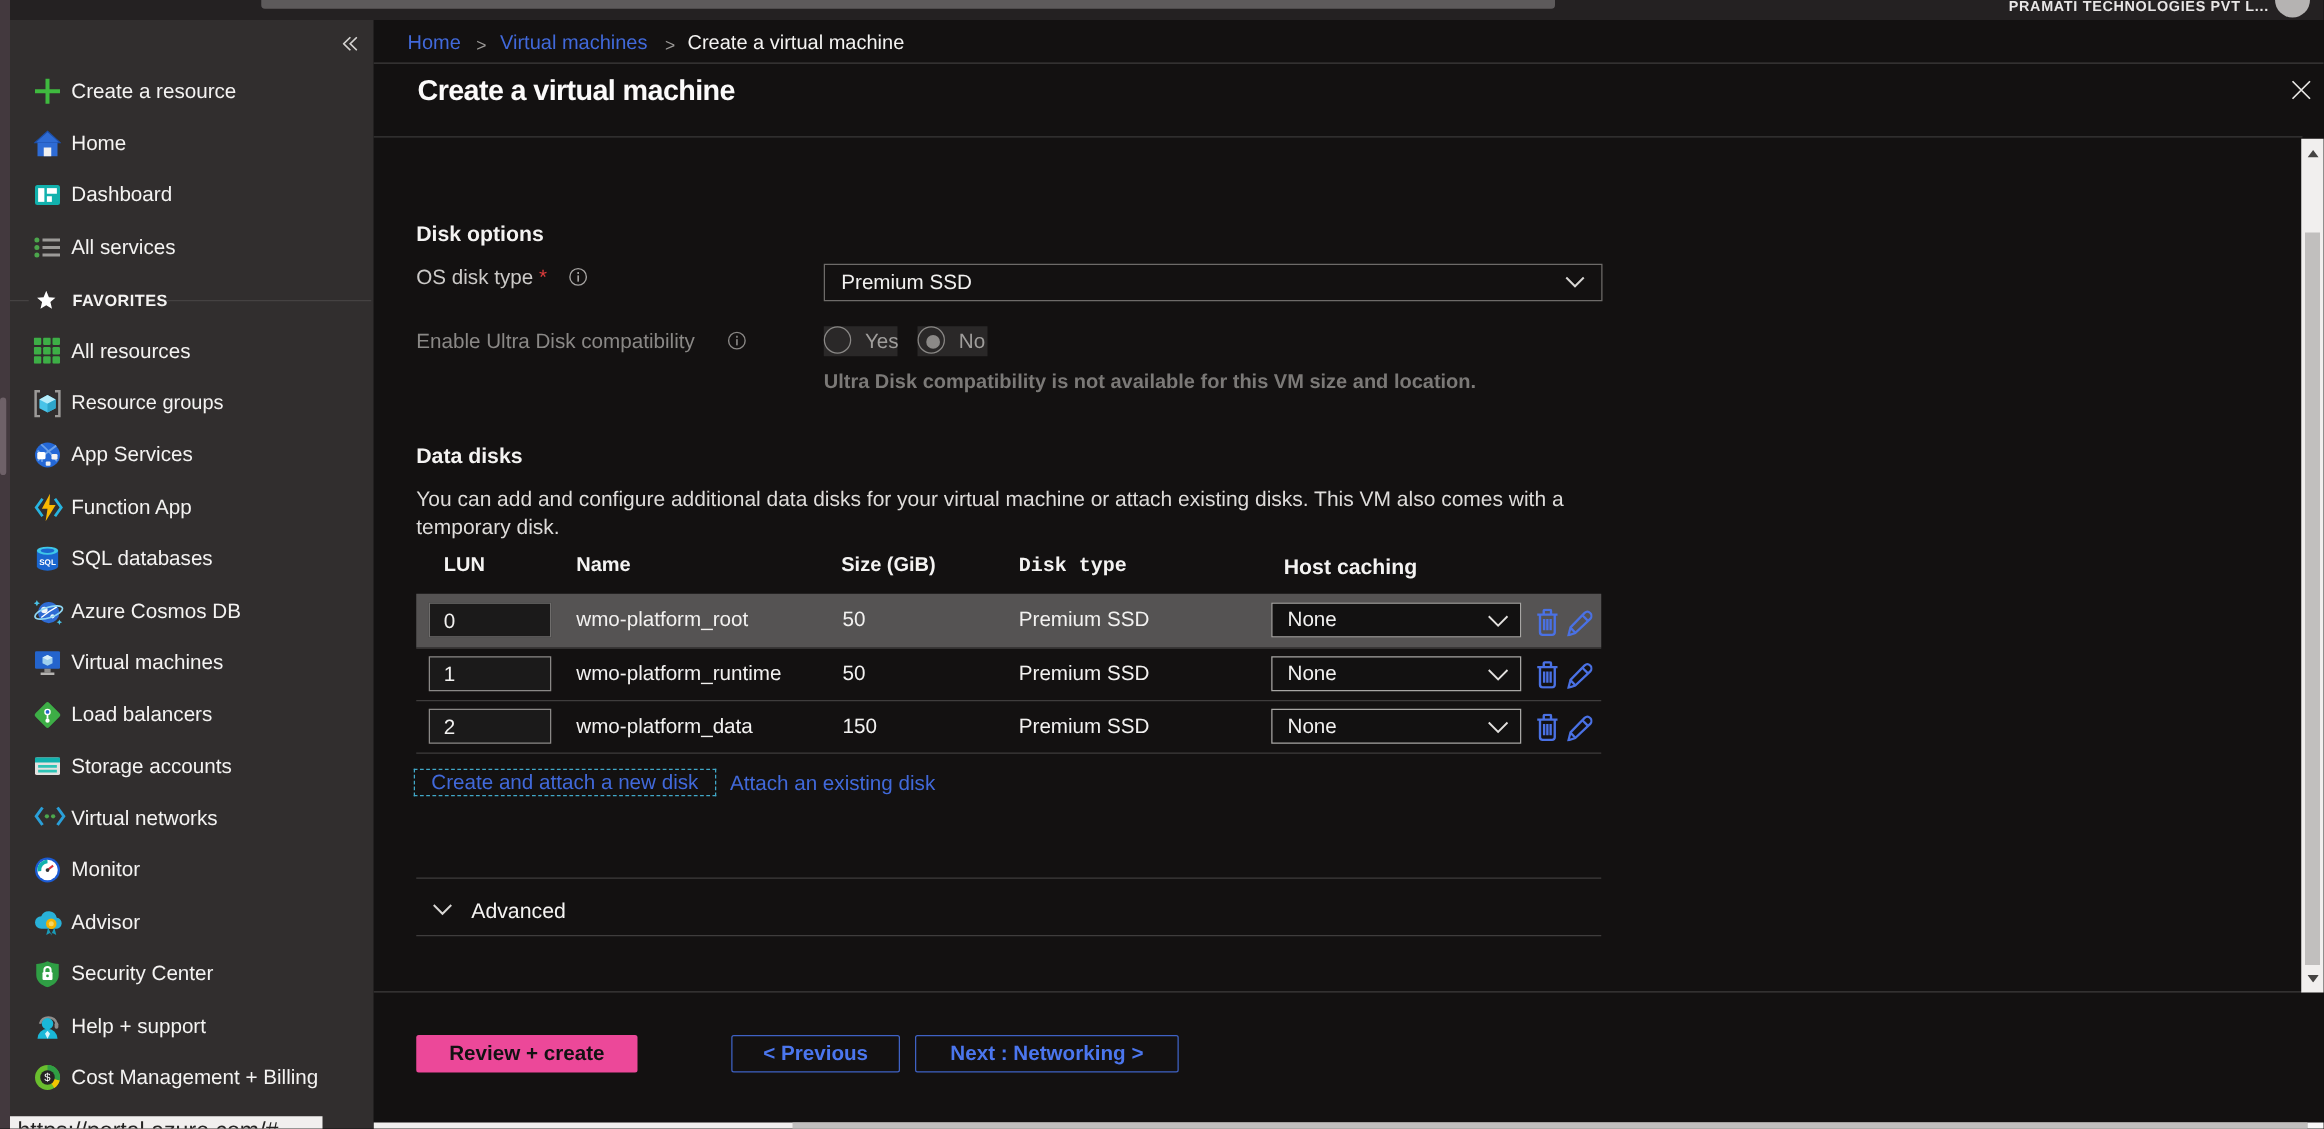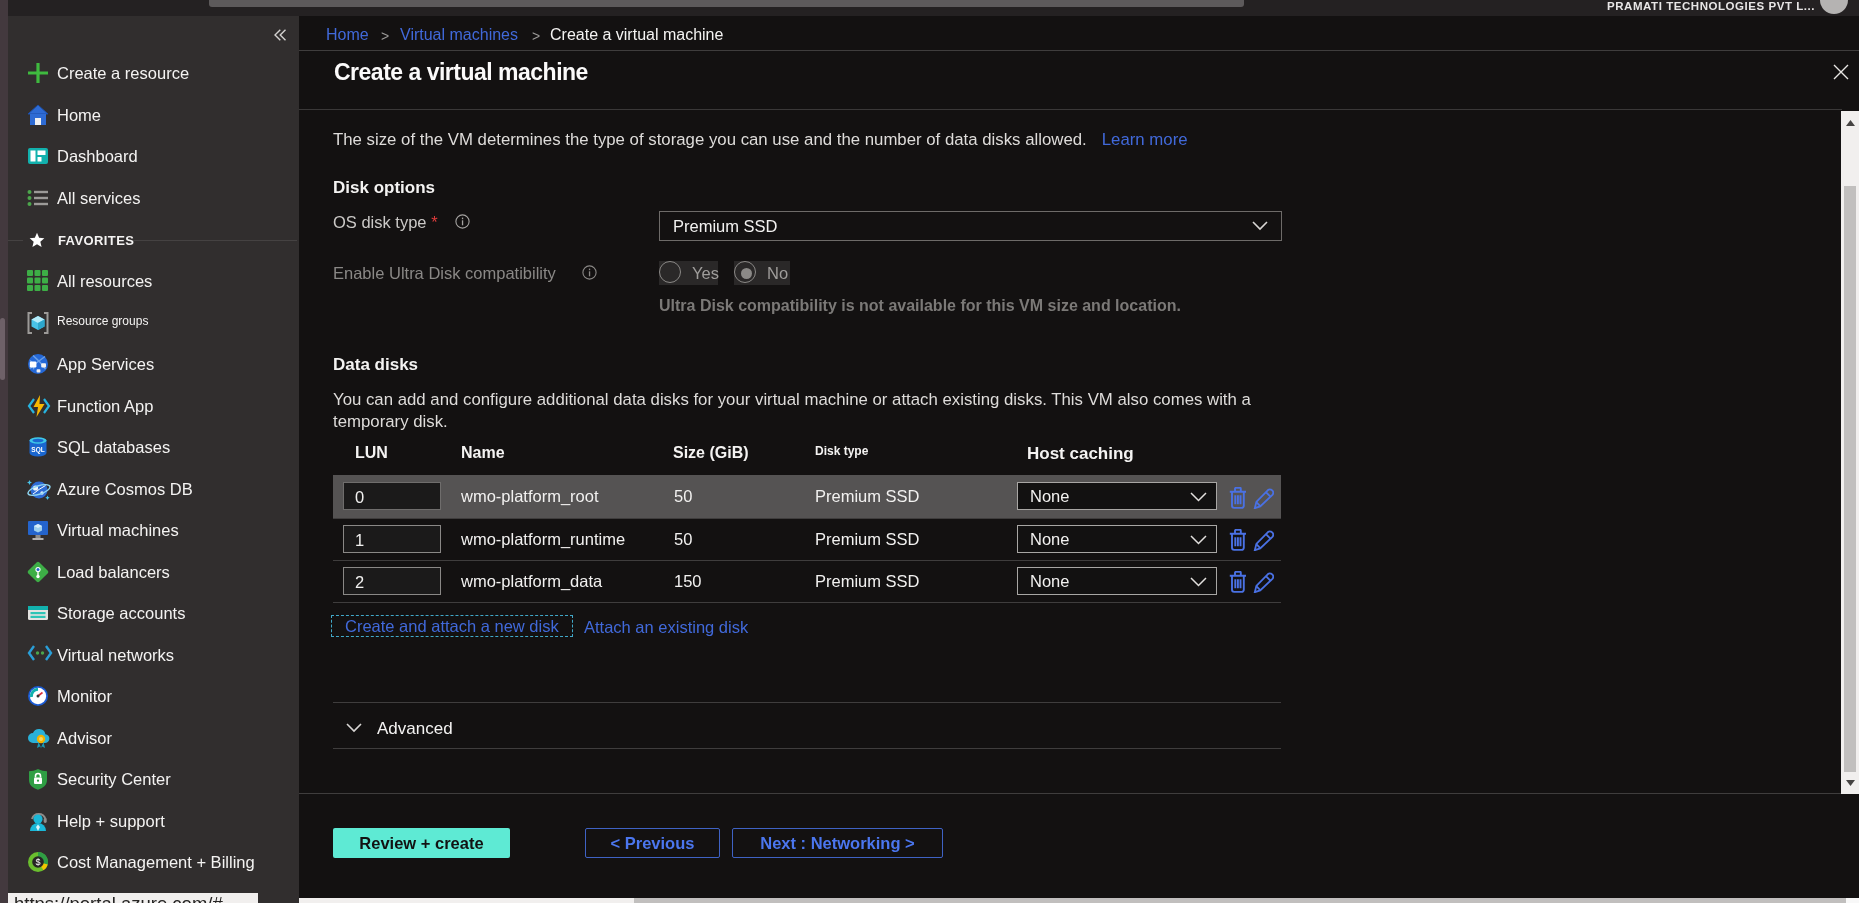--- a/index.html
+++ b/index.html
@@ -73,21 +73,21 @@
           </g>
         </svg></div>
       <div class="abs" style="left:57px;top:272px;font-size:16.5px;color:#f4f3f2;white-space:nowrap;">All resources</div>
       <div class="abs" style="left:27px;top:311.5px;width:24px;height:22px;"><svg width="22" height="22" viewBox="0 0 22 22">
           <path d="M5 1 H1.5 V21 H5" fill="none" stroke="#9c9a98" stroke-width="2"></path>
           <path d="M17 1 H20.5 V21 H17" fill="none" stroke="#9c9a98" stroke-width="2"></path>
           <path d="M11 4 L17.5 7.5 V14.5 L11 18 L4.5 14.5 V7.5 Z" fill="#49c3e8"></path>
           <path d="M11 4 L17.5 7.5 L11 11 L4.5 7.5 Z" fill="#b6ecfa"></path>
           <path d="M11 11 L17.5 7.5 V14.5 L11 18 Z" fill="#2da6cc"></path>
         </svg></div>
-      <div class="abs" style="left:57px;top:313.5px;font-size:12px;color:#f4f3f2;white-space:nowrap;">Resource groups</div>
+      <div class="abs" style="left:57px;top:313.5px;font-size:16px;color:#f4f3f2;white-space:nowrap;">Resource groups</div>
       <div class="abs" style="left:27px;top:353px;width:24px;height:22px;"><svg width="22" height="22" viewBox="0 0 22 22">
           <circle cx="11" cy="11" r="10" fill="#2468d7"></circle>
           <g stroke="#6ba0e8" stroke-width="1.5" fill="none">
             <path d="M6 2.5 Q14 9.5 18.5 16"></path>
             <path d="M18 3.5 Q10 9 3.2 15.5"></path>
             <path d="M3 7.5 Q7.5 10.5 6.5 16.5"></path>
           </g>
           <rect x="2.8" y="8.6" width="6.6" height="5.8" rx="1.2" fill="#fff"></rect>
           <rect x="14.2" y="10.2" width="4.8" height="4.4" rx="1" fill="#f2f2f2"></rect>
           <rect x="9.6" y="16.2" width="3.8" height="3.4" rx="0.8" fill="#eeeeee"></rect>
@@ -202,21 +202,20 @@
   </div>
   <div class="abs" style="left:299px;top:50px;width:1560px;height:1px;background:#3f3d3d;"></div>
 
   <div class="abs" style="left:334px;top:59px;font-size:23px;font-weight:700;letter-spacing:-0.5px;color:#fbfafa;">Create a virtual machine</div>
 
   <svg class="abs" style="left:1833px;top:64px;" width="16" height="16" viewBox="0 0 16 16">
     <path d="M1 1 L15 15 M15 1 L1 15" stroke="#e8e6e4" stroke-width="1.4"></path>
   </svg>
   <div class="abs" style="left:299px;top:109px;width:1543px;height:1px;background:#3a3838;"></div>
 
-  <div class="abs" style="left:333px;top:130px;font-size:16.8px;color:#dedcda;white-space:nowrap;">The size of the VM determines the type of storage you can use and the number of data disks allowed.<span class="link" style="margin-left:15px;">Learn more</span></div>
 
   <div class="abs" style="left:333px;top:178px;font-size:17px;font-weight:700;color:#f4f3f2;">Disk options</div>
 
   <div class="abs" style="left:333px;top:213px;font-size:16.5px;color:#cbc9c7;">OS disk type <span style="color:#dd3c3c;">*</span></div>
   <svg class="abs" style="left:455px;top:214px;" width="15" height="15" viewBox="0 0 15 15">
     <circle cx="7.5" cy="7.5" r="6.6" fill="none" stroke="#a5a3a1" stroke-width="1.1"></circle>
     <rect x="6.9" y="6.3" width="1.3" height="5" fill="#a5a3a1"></rect>
       <rect x="6.9" y="3.6" width="1.3" height="1.6" fill="#a5a3a1"></rect>
   </svg>
 
@@ -315,38 +314,38 @@
             <path d="M3.4 14.9 L14.7 3.3 a3.3 3.3 0 0 1 4.7 4.6 L7.2 19.4 L1.8 21.2 Z"></path>
             <path d="M12.9 5.2 L17.4 9.7"></path>
             <path d="M3.3 15.1 L7.3 19.2"></path>
           </g>
         </svg></div>
       <div class="abs" style="left:333px;top:559.5px;width:948px;height:1px;background:#3f3d3d;"></div>
       <div class="abs" style="left:333px;top:601.5px;width:948px;height:1px;background:#3f3d3d;"></div>
       <div class="abs" style="left:355px;top:444px;font-size:16px;font-weight:700;color:#f4f3f2;">LUN</div>
       <div class="abs" style="left:461px;top:444px;font-size:16px;font-weight:700;color:#f4f3f2;">Name</div>
       <div class="abs" style="left:673px;top:444px;font-size:16px;font-weight:700;color:#f4f3f2;">Size (GiB)</div>
-      <div class="abs" style="left:815px;top:444px;font-size:12px;font-weight:700;color:#f4f3f2;">Disk type</div>
+      <div class="abs" style="left:815px;top:444px;font-size:16px;font-weight:700;color:#f4f3f2;font-family:Liberation Mono, monospace;">Disk type</div>
       <div class="abs" style="left:1027px;top:444px;font-size:17px;font-weight:700;color:#f4f3f2;">Host caching</div>
     </div>
 
   <div class="abs" style="left:331px;top:614.5px;height:22px;padding:0 13px;border:1px dashed #41a8c8;">
     <span style="font-size:16.5px;line-height:21px;color:#4169da;white-space:nowrap;">Create and attach a new disk</span>
   </div>
   <div class="abs" style="left:584px;top:617px;font-size:16.5px;line-height:20px;color:#4169da;">Attach an existing disk</div>
 
   <div class="abs" style="left:333px;top:702px;width:948px;height:1px;background:#3f3d3d;"></div>
   <svg class="abs" style="left:346px;top:723px;" width="16" height="10" viewBox="0 0 16 10">
       <path d="M1 1 L8 8 L15 1" fill="none" stroke="#d8d6d4" stroke-width="1.6"></path>
     </svg>
   <div class="abs" style="left:377px;top:719px;font-size:17px;font-weight:400;color:#f4f3f2;">Advanced</div>
   <div class="abs" style="left:333px;top:748px;width:948px;height:1px;background:#3f3d3d;"></div>
 
   <div class="abs" style="left:299px;top:793px;width:1543px;height:1px;background:#3f3d3d;"></div>
-  <div class="abs" style="left:333px;top:828px;width:177px;height:30px;background:#5eead4;border-radius:2px;color:#121212;font-size:16.5px;font-weight:700;text-align:center;line-height:30px;">Review + create</div>
+  <div class="abs" style="left:333px;top:828px;width:177px;height:30px;background:#ec4899;border-radius:2px;color:#121212;font-size:16.5px;font-weight:700;text-align:center;line-height:30px;">Review + create</div>
   <div class="abs" style="left:585px;top:828px;width:135px;height:30px;border:1px solid #3f62c4;border-radius:2px;color:#4b76ee;font-size:16.5px;font-weight:700;text-align:center;line-height:28px;">&lt; Previous</div>
   <div class="abs" style="left:732px;top:828px;width:211px;height:30px;border:1px solid #3f62c4;border-radius:2px;color:#4b76ee;font-size:16.5px;font-weight:700;text-align:center;line-height:28px;">Next : Networking &gt;</div>
 
   <div class="abs" style="left:1841px;top:111px;width:18px;height:683px;background:#f1efee;"></div>
   <div class="abs" style="left:1844px;top:186px;width:12px;height:586px;background:#c1bfbe;"></div>
   <svg class="abs" style="left:1846px;top:120px;" width="9" height="6" viewBox="0 0 9 6">
       <path d="M4.5 0 L9 6 L0 6 Z" fill="#454342"></path>
     </svg>
   <svg class="abs" style="left:1846px;top:780px;" width="9" height="6" viewBox="0 0 9 6">
       <path d="M0 0 L9 0 L4.5 6 Z" fill="#454342"></path>

